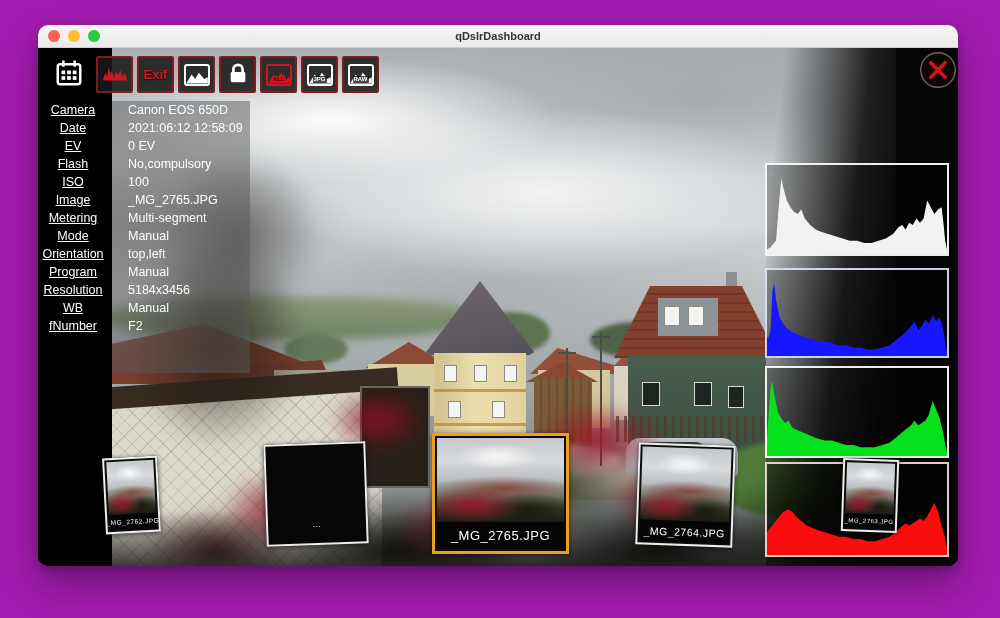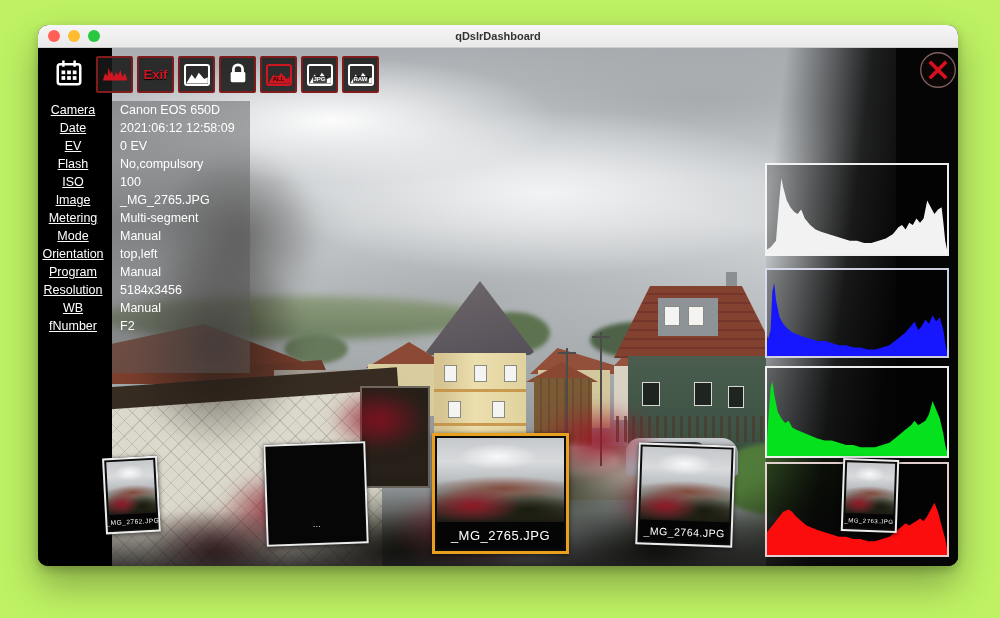--- a/index.html
+++ b/index.html
@@ -1,16 +1,16 @@
 <!DOCTYPE html>
 <html><head>
 <meta charset="utf-8">
 <style>
   html,body{margin:0;padding:0;background:#ffffff;font-family:"Liberation Sans",sans-serif;}
-  .stage{position:relative;width:1000px;height:618px;background:#bef264;overflow:hidden;}
+  .stage{position:relative;width:1000px;height:618px;background:#a21caf;overflow:hidden;}
   .window{position:absolute;left:38px;top:25px;width:920px;height:541px;border-radius:10px;
           box-shadow:0 18px 38px rgba(0,0,0,0.32),0 4px 10px rgba(0,0,0,0.2);overflow:hidden;background:#000;}
   
   .titlebar{position:relative;height:22px;background:linear-gradient(#f6f6f6,#e9e9e9);
             border-bottom:1px solid #cfcfcf;display:flex;align-items:center;}
   .traffic{position:absolute;left:10px;top:0;height:22px;display:flex;align-items:center;gap:8px;}
   .tl{width:12px;height:12px;border-radius:50%;display:inline-block;}
   .tl.red{background:#ff5f57;}.tl.yellow{background:#febc2e;}.tl.green{background:#28c840;}
   .title{width:100%;text-align:center;font-size:11px;font-weight:bold;color:#333;}
   
@@ -108,21 +108,21 @@
   .chip{position:absolute;left:50%;bottom:1px;transform:translateX(-50%);font-size:6px;line-height:7px;
         background:rgba(0,0,0,0.72);color:#fff;padding:0 1px;border-radius:1px;font-weight:bold;}
   .chip.redchip{background:rgba(208,22,32,0.95);color:#2a0000;}
   .close-btn{position:absolute;left:880px;top:2px;width:40px;height:40px;background:transparent;border:none;
              padding:0;cursor:pointer;z-index:60;}
   .exif-panel{position:absolute;left:0;top:53px;z-index:25;}
   .exif-bg{position:absolute;left:74px;top:0;width:138px;height:272px;background:rgba(88,88,88,0.5);}
   #exif-rows{position:relative;}
   .exif-row{display:flex;height:18px;align-items:center;font-size:12.5px;color:#fff;white-space:nowrap;}
   .exif-label{width:70px;text-align:center;flex:none;text-decoration:underline;}
-  .exif-value{margin-left:12px;}
+  .exif-value{margin-left:20px;}
   
   #histograms{position:absolute;inset:0;z-index:30;pointer-events:none;}
   .hist-box{position:absolute;left:727px;width:184px;border:2px solid rgba(250,250,250,0.95);
             background:rgba(0,0,0,0.28);box-sizing:border-box;}
   .hist-box svg{display:block;width:100%;height:100%;}
   .hist-luminance{top:115px;height:93px;}
   .hist-blue{top:220px;height:90px;border-color:rgba(225,228,248,0.9);}
   .hist-green{top:318px;height:92px;}
   .hist-red{top:414px;height:95px;border-color:rgba(248,226,226,0.9);}
   

